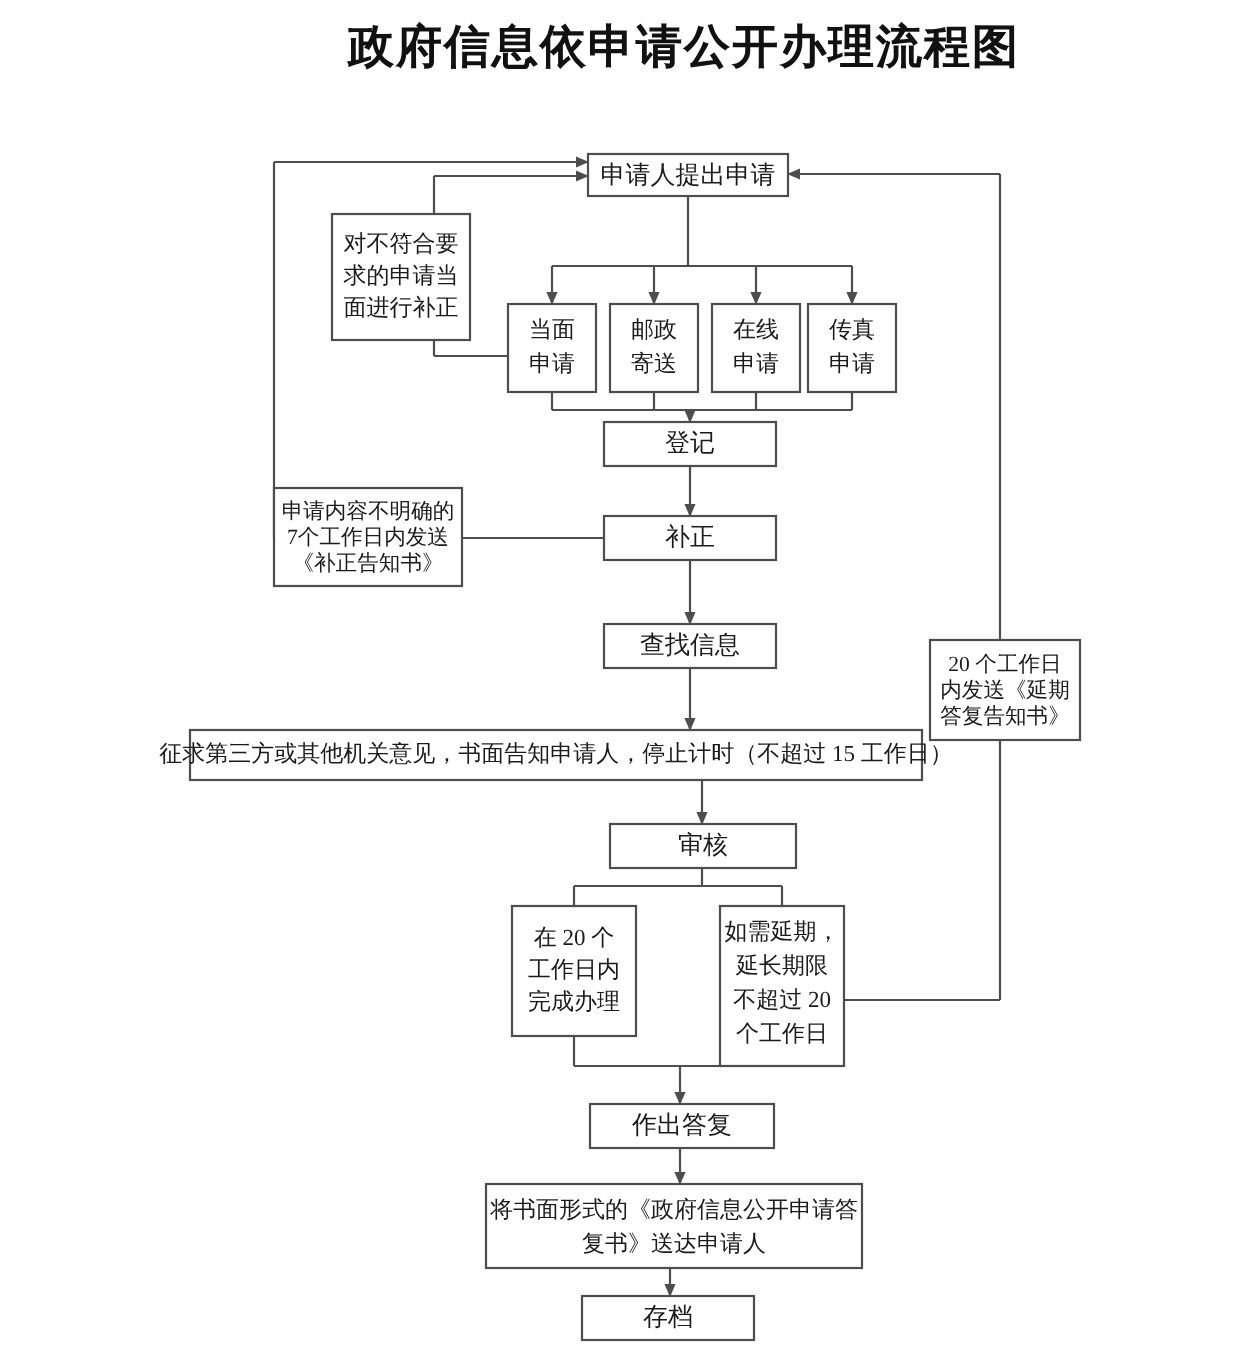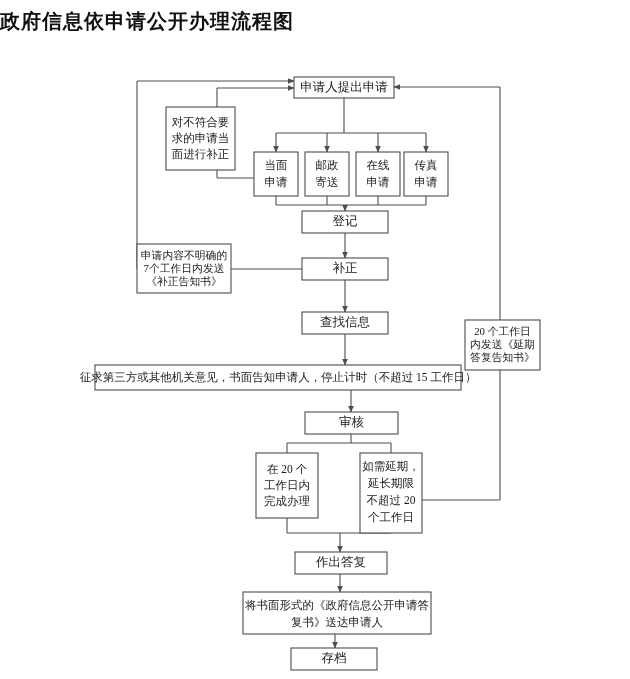--- a/index.html
+++ b/index.html
@@ -19,22 +19,22 @@
     position: relative;
     width: 630px;
     height: 679px;
     background: #ffffff;
   }
   #chart-title {
     position: absolute;
     top: 8px;
     left: 0;
     width: 510px;
-    text-align: left;
-    font-size: 20px;
+    text-align: right;
+    font-size: 23px;
     font-weight: bold;
     letter-spacing: 1px;
     font-family: "Liberation Serif", "DejaVu Serif", serif;
     color: #111111;
   }
   svg#flow {
     position: absolute;
     top: 0;
     left: 0;
   }

